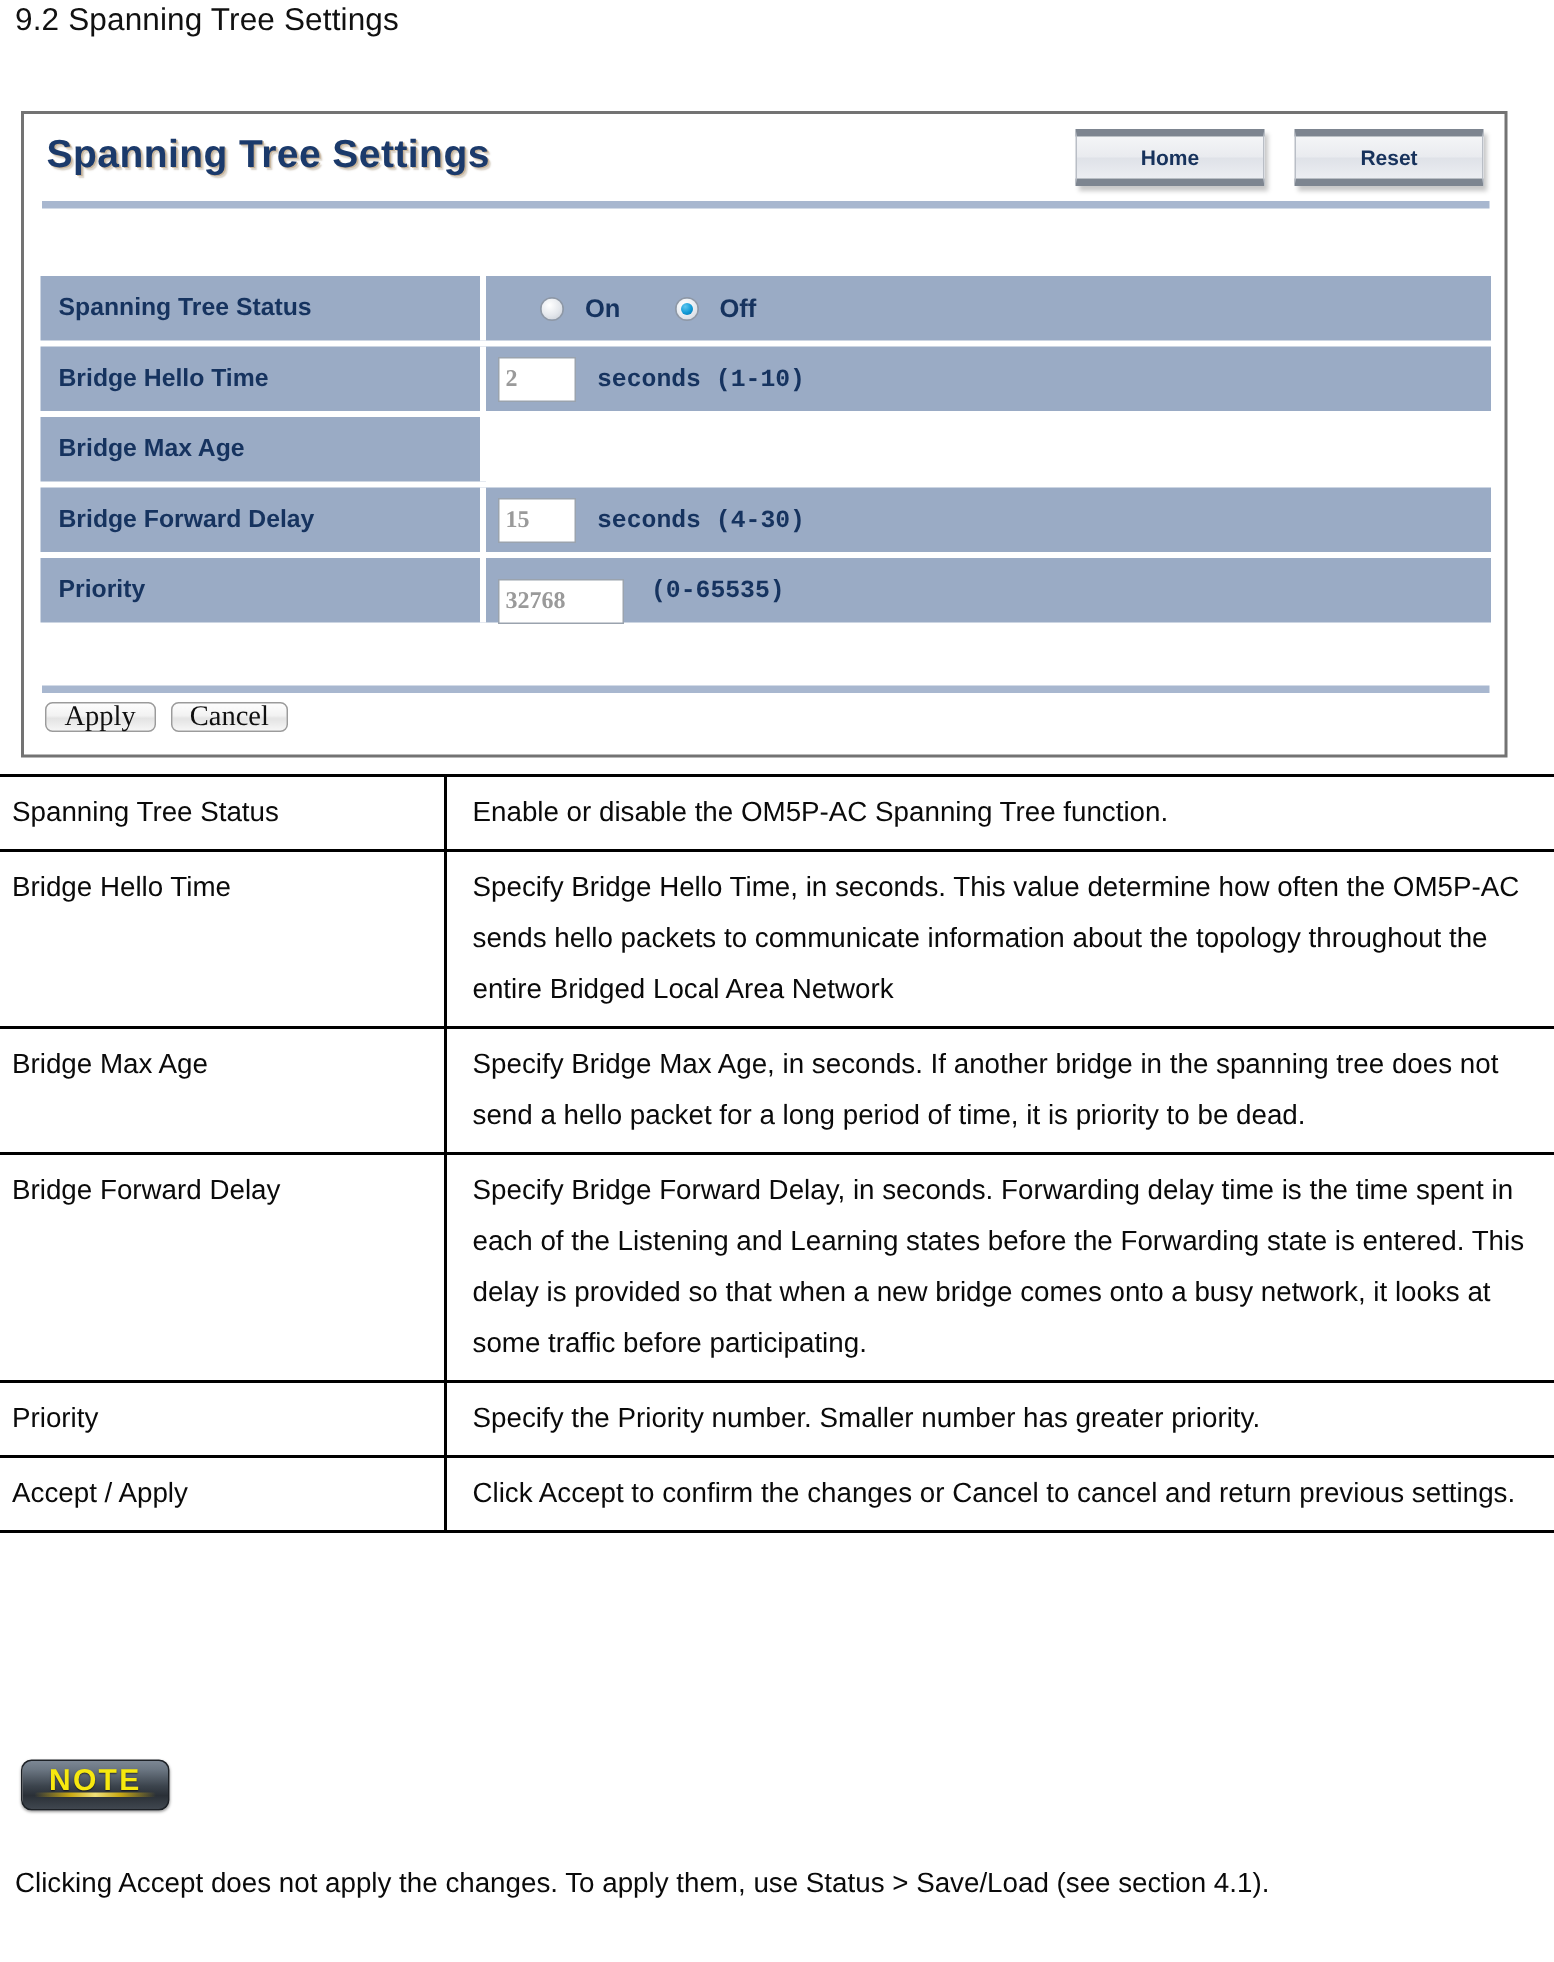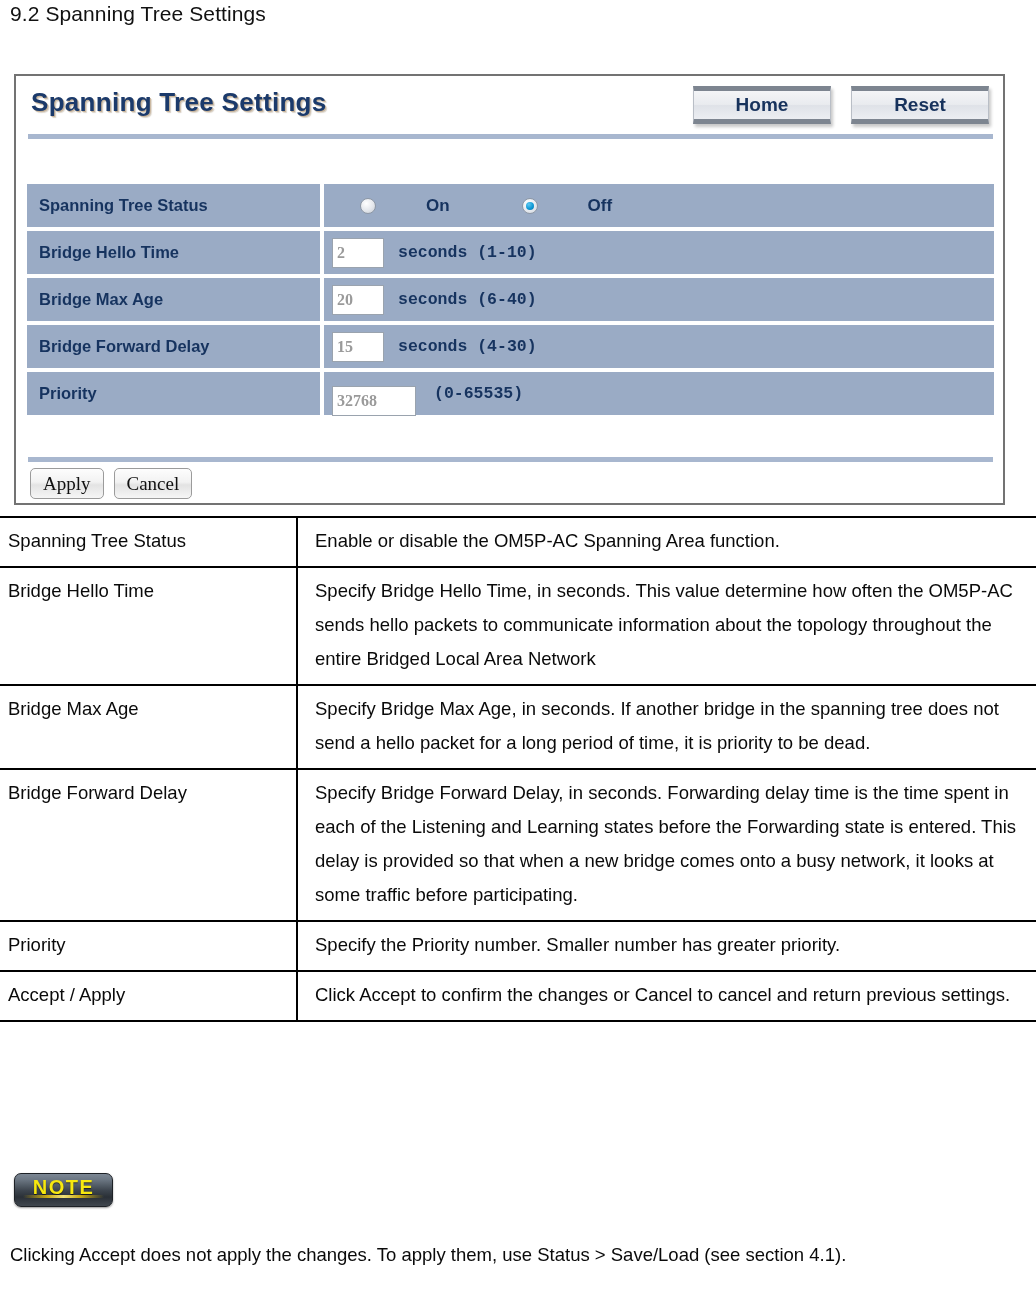--- a/index.html
+++ b/index.html
@@ -55,33 +55,33 @@
     white-space: nowrap;
   }
   .panel-btns {
     position: absolute;
     right: 14px;
     top: 10px;
     display: flex;
     gap: 20px;
   }
   .nav-btn {
-    width: 138px;
+    width: 126px;
     height: 38px;
     position: relative;
     background: linear-gradient(to bottom, #f4f5f7 0%, #e9ebef 48%, #dfe2e8 52%, #eceef2 100%);
     border-top: 5px solid #7d8590;
     border-bottom: 5px solid #7d8590;
     border-left: 1px solid #b9bec6;
     border-right: 1px solid #b9bec6;
     box-sizing: border-box;
     display: flex;
     align-items: center;
     justify-content: center;
-    font-size: 19px;
+    font-size: 14px;
     font-weight: bold;
     color: #17325c;
     box-shadow: 2px 3px 3px rgba(0,0,0,.22);
     cursor: pointer;
   }
   .title-rule {
     position: absolute;
     left: 12px;
     right: 10px;
     top: 58px;
@@ -120,21 +120,21 @@
     display: flex;
     align-items: center;
     padding-left: 8px;
     box-sizing: border-box;
     font-size: 16.5px;
     font-weight: bold;
     color: #16335f;
     white-space: nowrap;
   }
 
-  .radio-group { display: flex; align-items: center; padding-left: 28px; gap: 36px; }
+  .radio-group { display: flex; align-items: center; padding-left: 28px; }
   .radio-dot {
     width: 16px; height: 16px;
     border-radius: 50%;
     border: 1px solid #8e98a6;
     background: radial-gradient(circle at 38% 32%, #ffffff 0%, #e4e7ec 55%, #c4c9d2 100%);
     display: inline-block;
     cursor: pointer;
     box-sizing: border-box;
     position: relative;
   }
@@ -180,21 +180,21 @@
   }
   .action-btns {
     position: absolute;
     left: 14px;
     top: 392px;
     display: flex;
     gap: 10px;
   }
   .act-btn {
     min-width: 72px;
-    height: 31px;
+    height: 20px;
     padding: 0 12px;
     background: linear-gradient(to bottom, #fdfdfd 0%, #f2f2f2 45%, #e3e3e3 55%, #f6f6f6 100%);
     border: 1px solid #9b9b9b;
     border-radius: 5px;
     display: flex;
     align-items: center;
     justify-content: center;
     font-family: "Liberation Serif", serif;
     font-size: 19px;
     color: #101010;
@@ -311,24 +311,20 @@
     <div class="srow">
       <div class="srow-label">Bridge Hello Time</div>
       <div class="srow-value">
         <div class="txtbox">2</div>
         <span class="unit-text">seconds (1-10)</span>
       </div>
     </div>
 
     <div class="srow">
       <div class="srow-label">Bridge Max Age</div>
-      <div class="srow-value">
-        <div class="txtbox">20</div>
-        <span class="unit-text">seconds (6-40)</span>
-      </div>
     </div>
 
     <div class="srow">
       <div class="srow-label">Bridge Forward Delay</div>
       <div class="srow-value">
         <div class="txtbox">15</div>
         <span class="unit-text">seconds (4-30)</span>
       </div>
     </div>
 
@@ -348,21 +344,21 @@
     <div class="act-btn">Apply</div>
     <div class="act-btn">Cancel</div>
   </div>
 
 </div>
 
 <table class="desc-table">
   <tbody>
     <tr>
       <td class="desc-term">Spanning Tree Status</td>
-      <td class="desc-def">Enable or disable the OM5P-AC Spanning Area function.</td>
+      <td class="desc-def">Enable or disable the OM5P-AC Spanning Tree function.</td>
     </tr>
     <tr>
       <td class="desc-term">Bridge Hello Time</td>
       <td class="desc-def">Specify Bridge Hello Time, in seconds. This value determine how often the OM5P-AC sends hello packets to communicate information about the topology throughout the entire Bridged Local Area Network</td>
     </tr>
     <tr>
       <td class="desc-term">Bridge Max Age</td>
       <td class="desc-def">Specify Bridge Max Age, in seconds. If another bridge in the spanning tree does not send a hello packet for a long period of time, it is priority to be dead.</td>
     </tr>
     <tr>

